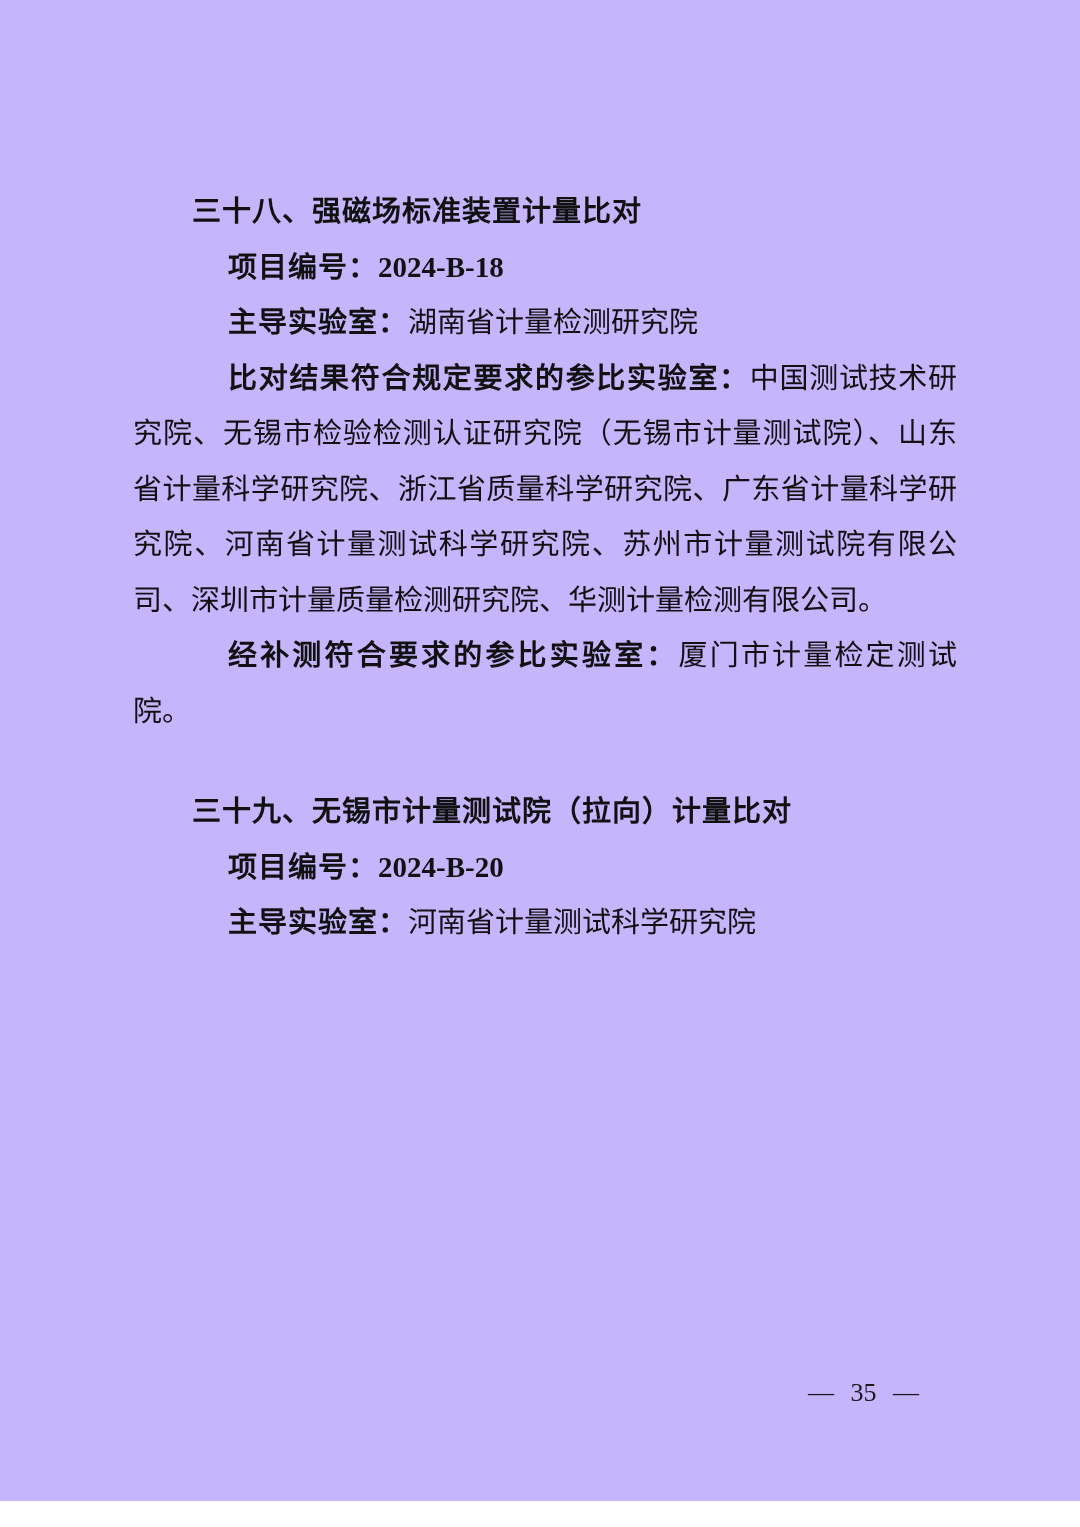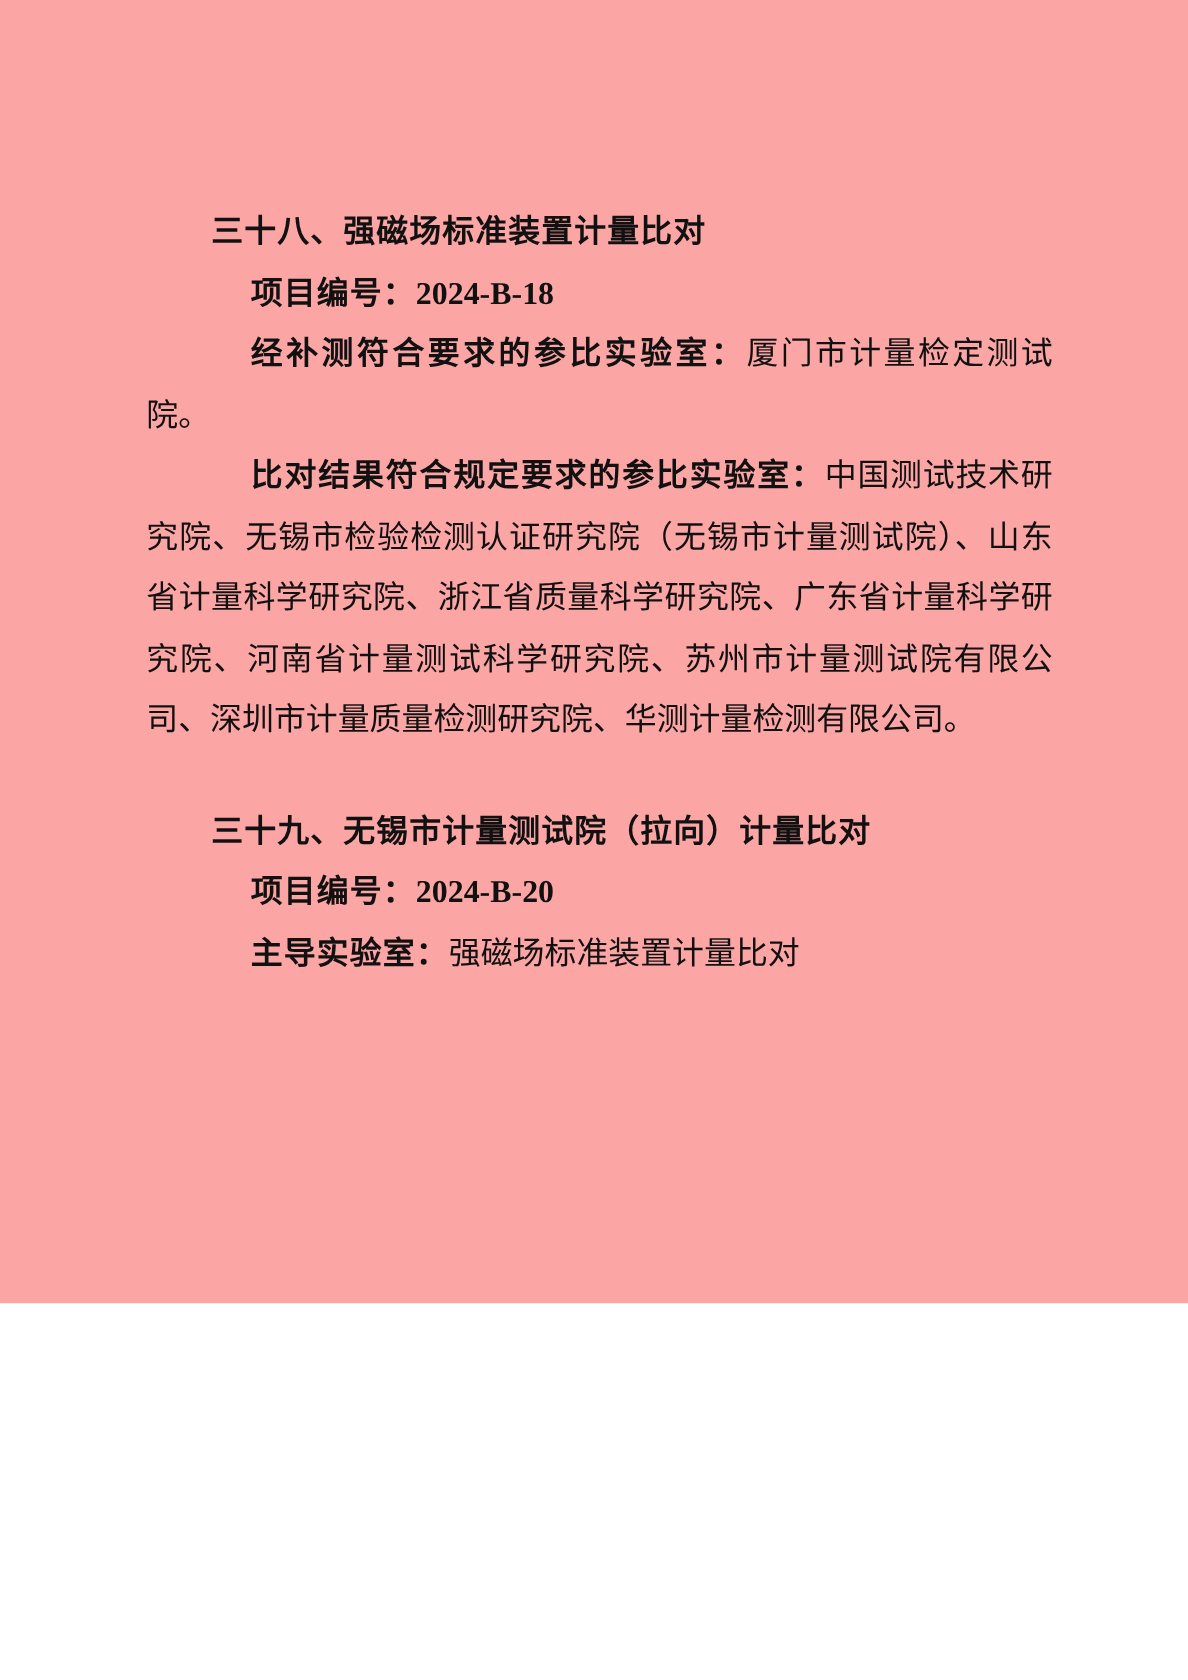--- a/index.html
+++ b/index.html
@@ -3,22 +3,22 @@
 <meta charset="utf-8">
 <style>
   html, body {
     margin: 0;
     padding: 0;
     background: #ffffff;
   }
   .page {
     position: relative;
     width: 1080px;
-    height: 1185px;
-    background: #fca5a5;
+    height: 1501px;
+    background: #c4b5fd;
     overflow: hidden;
     font-family: "Liberation Serif", "DejaVu Serif", serif;
     color: #111111;
   }
   .content {
     position: absolute;
     left: 133px;
     top: 184px;
     width: 824px;
     font-size: 29px;
@@ -71,31 +71,32 @@
 <body>
 
 <div class="page">
   <div class="content">
 
     <div class="section">
       <p class="heading indent">三十八、强磁场标准装置计量比对</p>
 
       <p class="indent"><span class="label">项目编号：</span><span class="code-value">2024-B-18</span></p>
 
+      <p class="indent"><span class="label">主导实验室：</span><span class="value">湖南省计量检测研究院</span></p>
+
+      <p class="para indent"><span class="label">比对结果符合规定要求的参比实验室：</span><span class="value">中国测试技术研究院、无锡市检验检测认证研究院（无锡市计量测试院）、山东省计量科学研究院、浙江省质量科学研究院、广东省计量科学研究院、河南省计量测试科学研究院、苏州市计量测试院有限公司、深圳市计量质量检测研究院、华测计量检测有限公司。</span></p>
 
       <p class="para indent"><span class="label">经补测符合要求的参比实验室：</span><span class="value">厦门市计量检定测试院。</span></p>
-
-      <p class="para indent"><span class="label">比对结果符合规定要求的参比实验室：</span><span class="value">中国测试技术研究院、无锡市检验检测认证研究院（无锡市计量测试院）、山东省计量科学研究院、浙江省质量科学研究院、广东省计量科学研究院、河南省计量测试科学研究院、苏州市计量测试院有限公司、深圳市计量质量检测研究院、华测计量检测有限公司。</span></p>
     </div>
 
     <div class="section section-2">
       <p class="heading indent">三十九、无锡市计量测试院（拉向）计量比对</p>
 
       <p class="indent"><span class="label">项目编号：</span><span class="code-value">2024-B-20</span></p>
 
-      <p class="indent"><span class="label">主导实验室：</span><span class="value">强磁场标准装置计量比对</span></p>
+      <p class="indent"><span class="label">主导实验室：</span><span class="value">河南省计量测试科学研究院</span></p>
 
     </div>
 
   </div>
 
   <div class="footer-pagenum">— 35 —</div>
 </div>
 
 </body></html>

